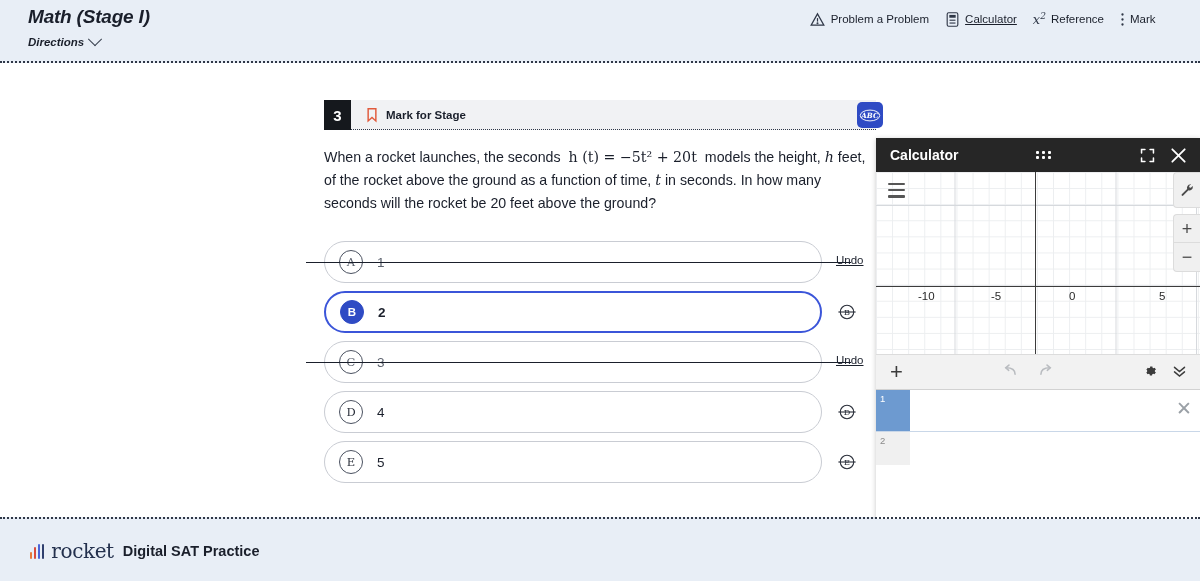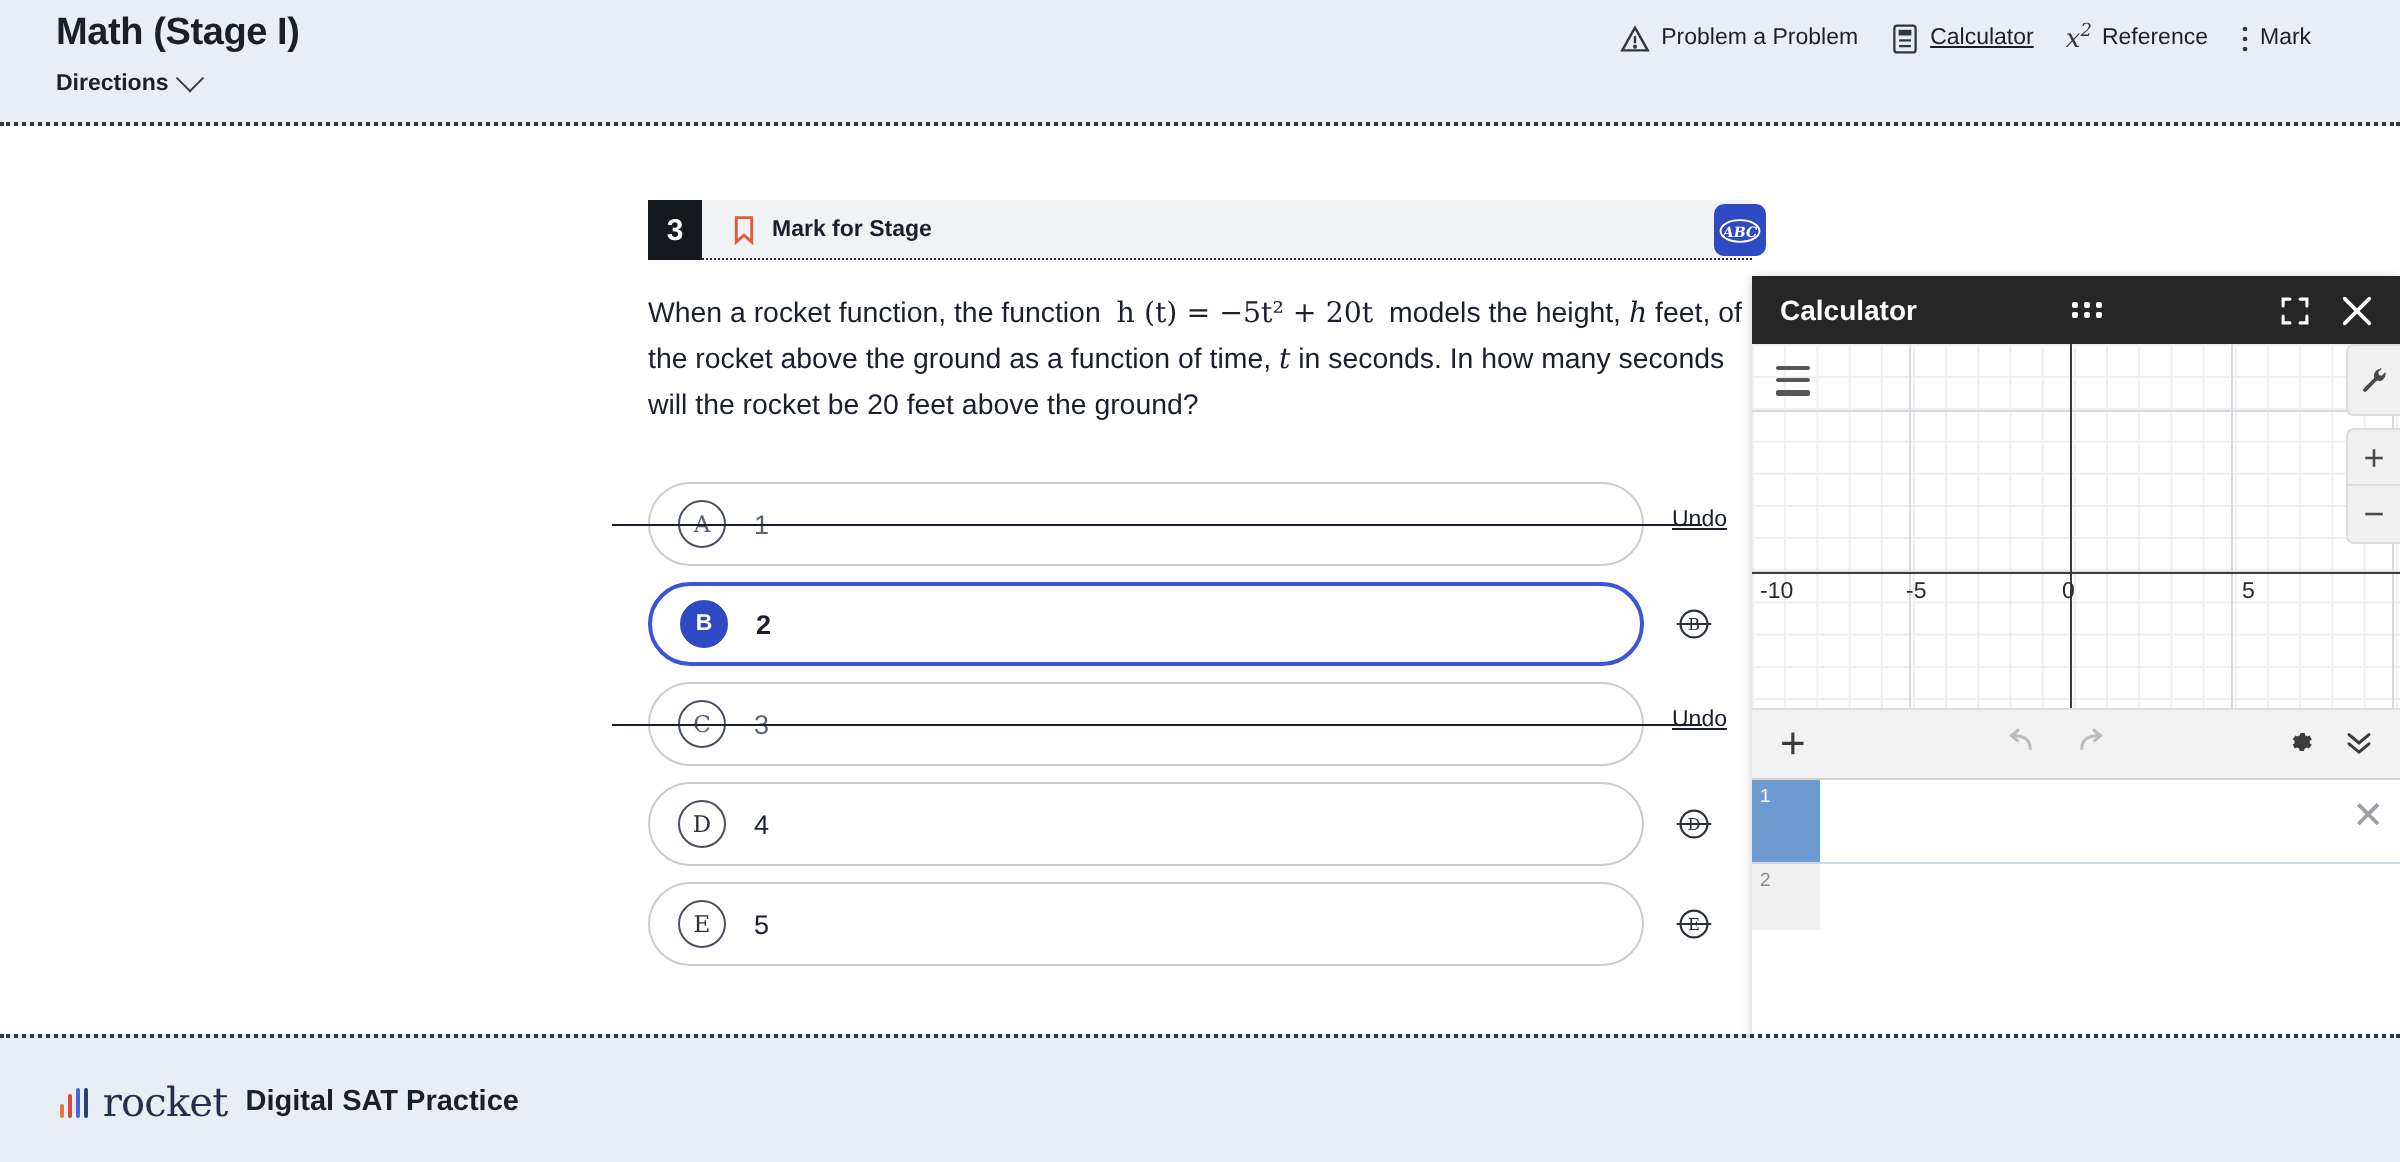--- a/index.html
+++ b/index.html
@@ -13,21 +13,21 @@
     position: relative;
     color: #1a1f2b;
   }
 
   
   .header {
     position: absolute; top: 0; left: 0;
     width: 1200px; height: 58px;
     background: #e8eef6;
   }
-  .hdr-left { position: absolute; left: 28px; top: 6px; }
+  .hdr-left { position: absolute; left: 28px; top: 6px; font-style: italic; }
   .hdr-title {
     font-size: 19px; font-weight: bold; letter-spacing: -0.2px;
     color: #1a1f2b;
   }
   .hdr-directions {
     margin-top: 8px;
     font-size: 11.5px; font-weight: bold; color: #1a1f2b;
     display: flex; align-items: center; gap: 6px;
     cursor: pointer;
   }
@@ -210,20 +210,21 @@
     border-top: 1.6px solid #3c3c3c;
   }
   .axis-y {
     position: absolute; top: 0; bottom: 0; left: 159px;
     border-left: 1.6px solid #3c3c3c;
   }
   .tick {
     position: absolute; top: 118px;
     font-size: 11.5px; color: #2a2a2a;
     font-family: "Liberation Sans", sans-serif;
+    margin-left: 38px;
   }
   .ham {
     position: absolute; left: 12px; top: 11px;
     width: 17px; cursor: pointer;
   }
   .ham span { display:block; height:2.2px; background:#565656; margin-bottom:4px; border-radius:1px;}
   .gctl {
     position: absolute; right: 0;
     width: 26px; background: #f0f0f0;
     border: 1px solid #dcdcdc; border-right: none;
@@ -362,21 +363,21 @@
       <div class="abc-btn">
         <svg width="22" height="13" viewBox="0 0 26 15">
           <ellipse cx="13" cy="7.5" rx="11.5" ry="6.4" fill="none" stroke="#fff" stroke-width="1.1"></ellipse>
           <text x="13" y="11" font-family="DejaVu Serif, serif" font-style="italic" font-size="8.4" font-weight="bold" fill="#fff" text-anchor="middle">ABC</text>
         </svg>
       </div>
       <div class="qbar-dot"></div>
     </div>
 
     <div class="qtext">
-      <span>When a rocket function, the function</span>
+      <span>When a rocket launches, the seconds</span>
       <span class="mathrm" style="padding:0 4px">h (t) = −5t² + 20t</span>
       <span>models the height,</span>
       <span class="mathit">h</span>
       <span>feet, of the rocket above the ground as a function of time,</span>
       <span class="mathit">t</span>
       <span>in seconds. In how many seconds will the rocket be 20 feet above the ground?</span>
     </div>
 
     <div class="choices">
 

